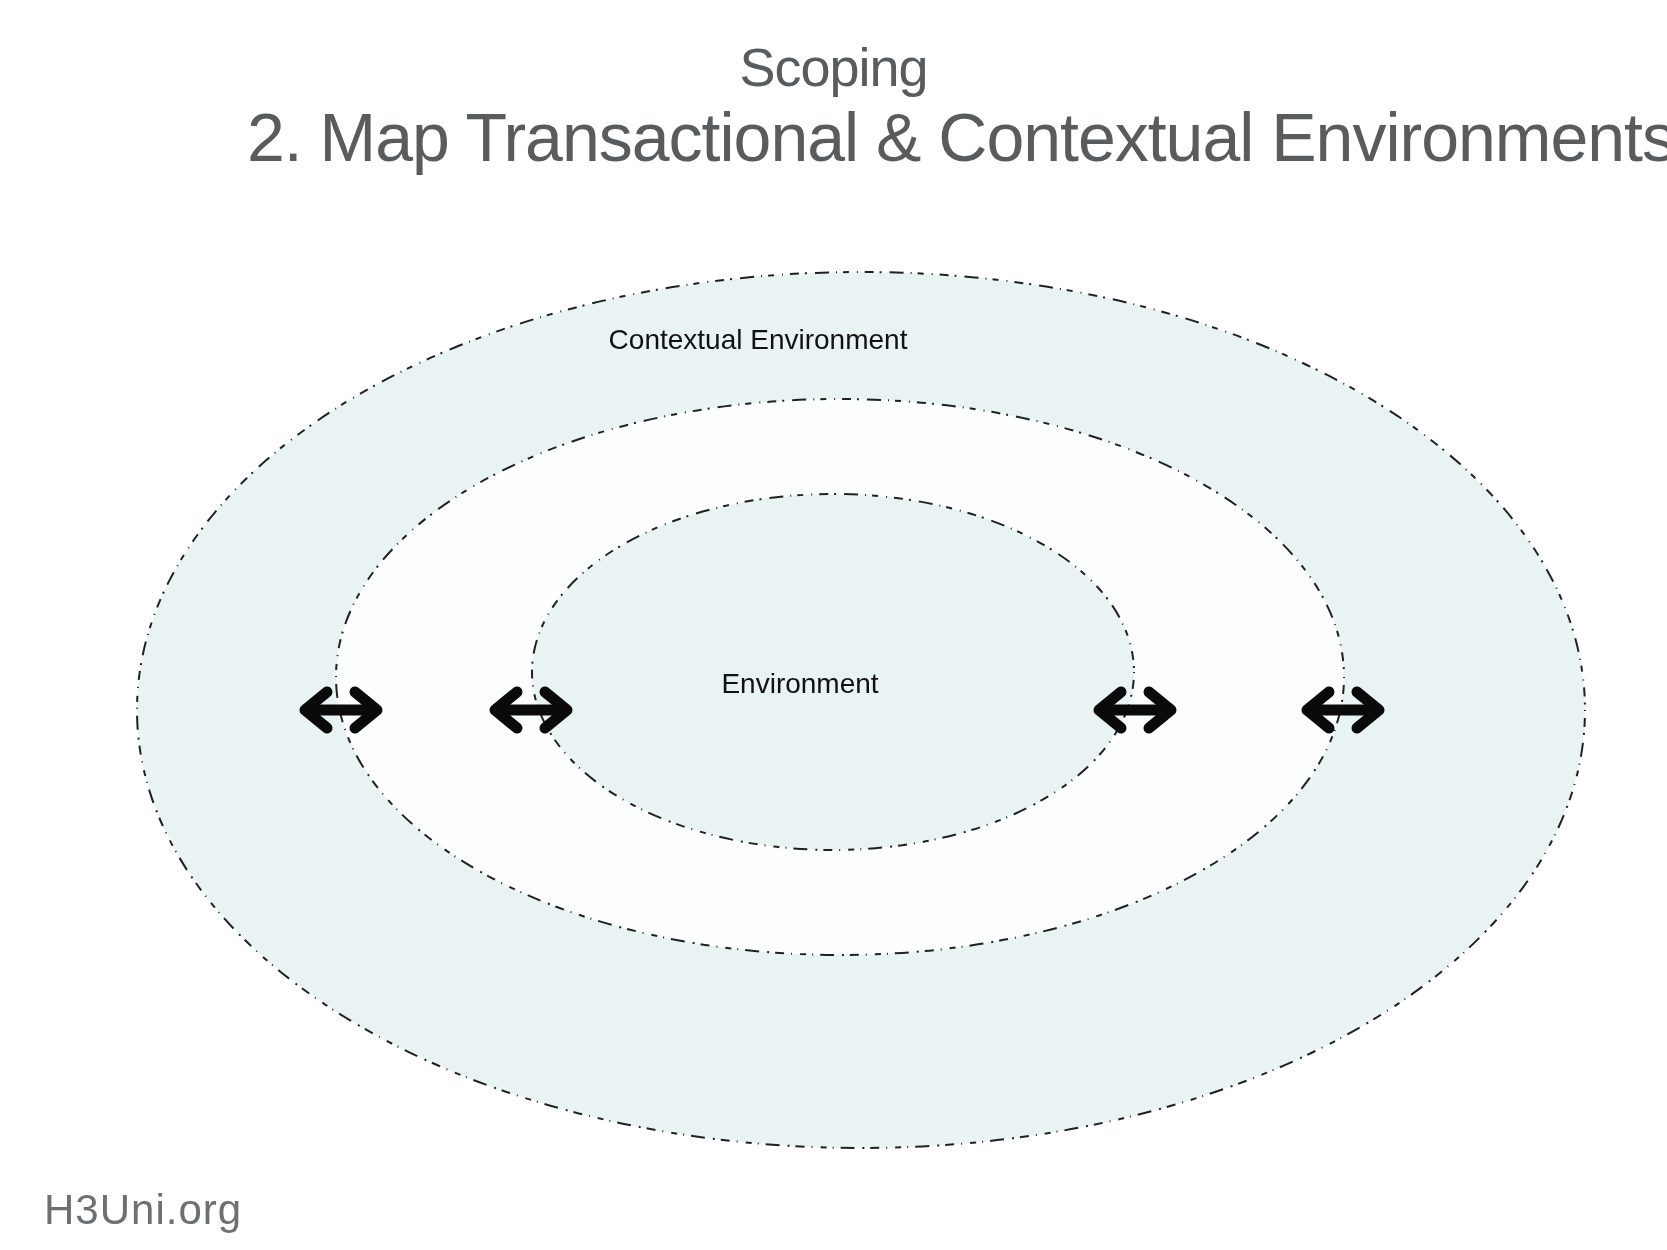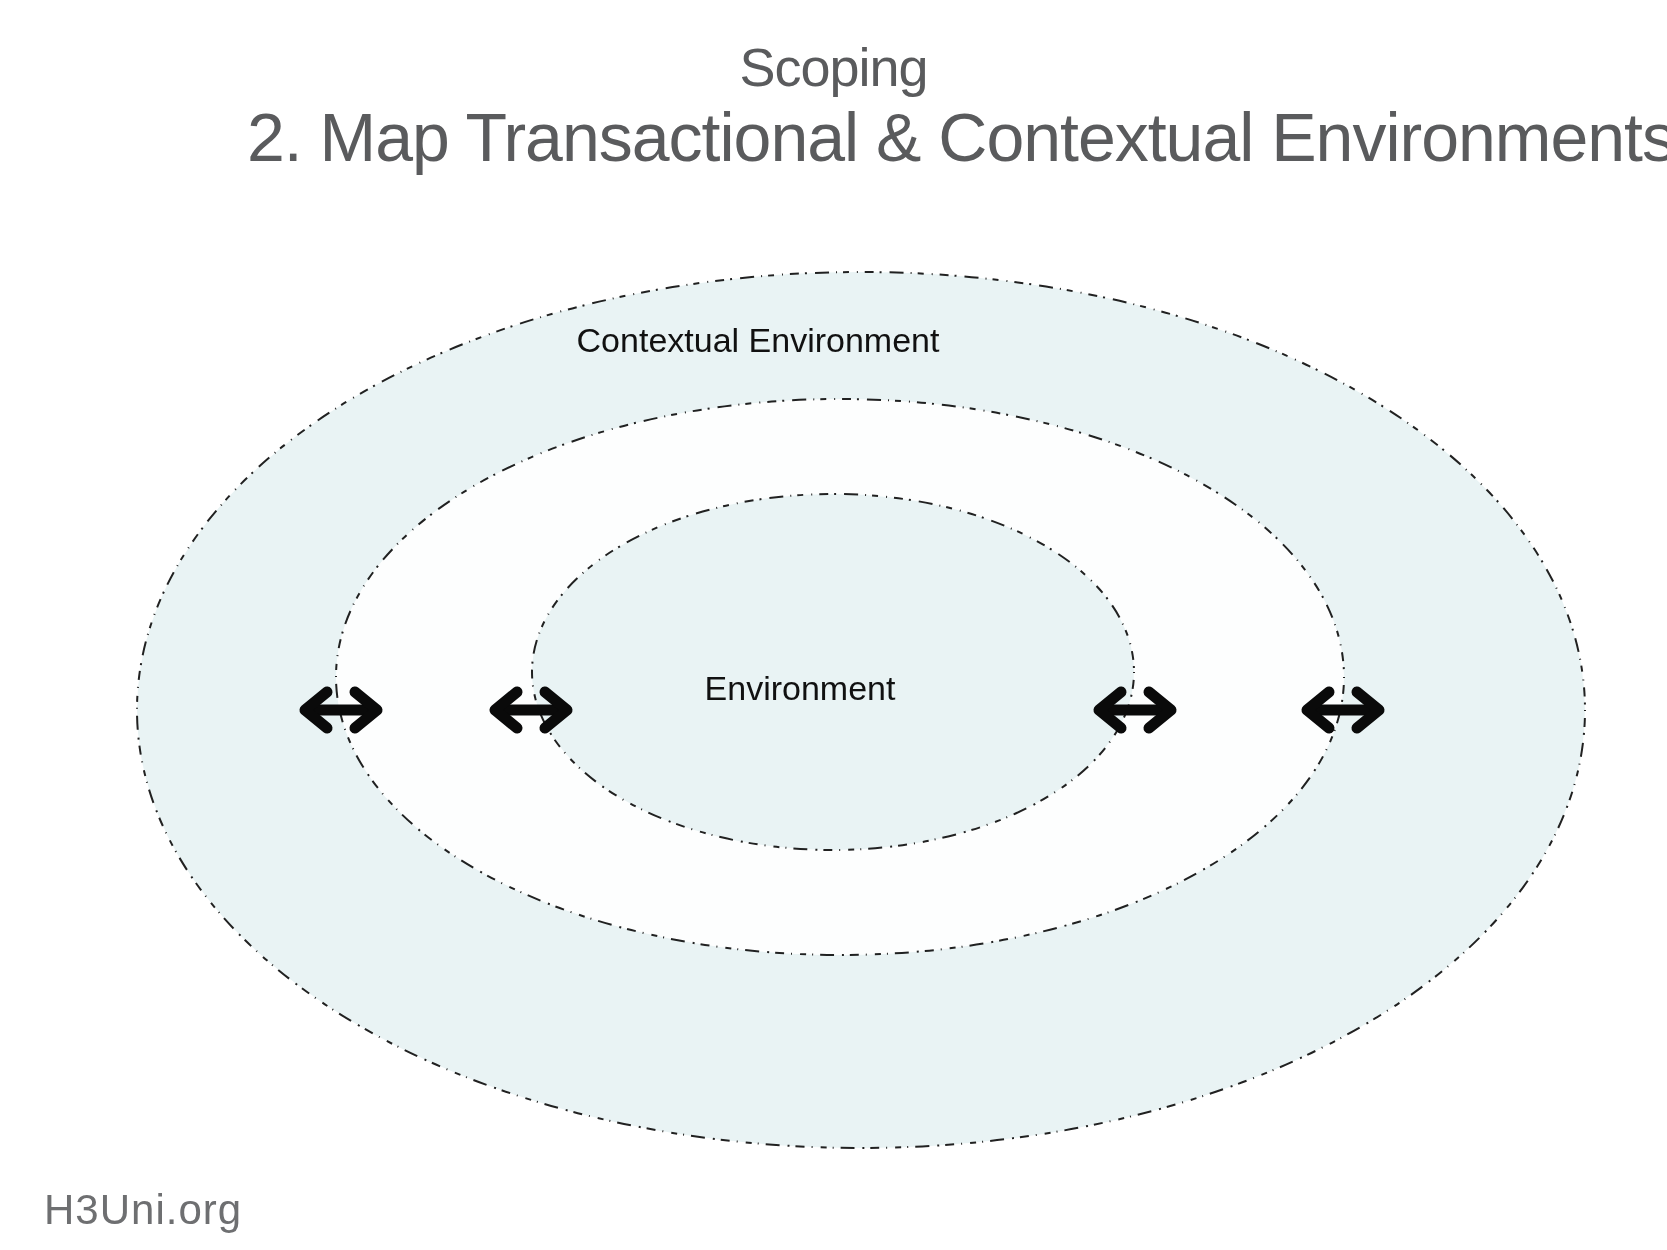--- a/index.html
+++ b/index.html
@@ -48,21 +48,21 @@
     stroke:var(--arrow-black);
     stroke-width:11;
     fill:none;
     stroke-linecap:round;
     stroke-linejoin:round;
   }
 
   .ring-label{
     position:absolute;
     transform:translate(-50%,-50%);
-    font-size:34px;
+    font-size:28px;
     color:var(--label-black);
     white-space:nowrap;
     text-align:center;
     line-height:1.5;
   }
   .label-contextual{left:758px;top:340px;}
   .label-transactional{left:788px;top:478px;}
   .label-organization{left:800px;top:663px;white-space:normal;width:560px;}
 
   .logo{

